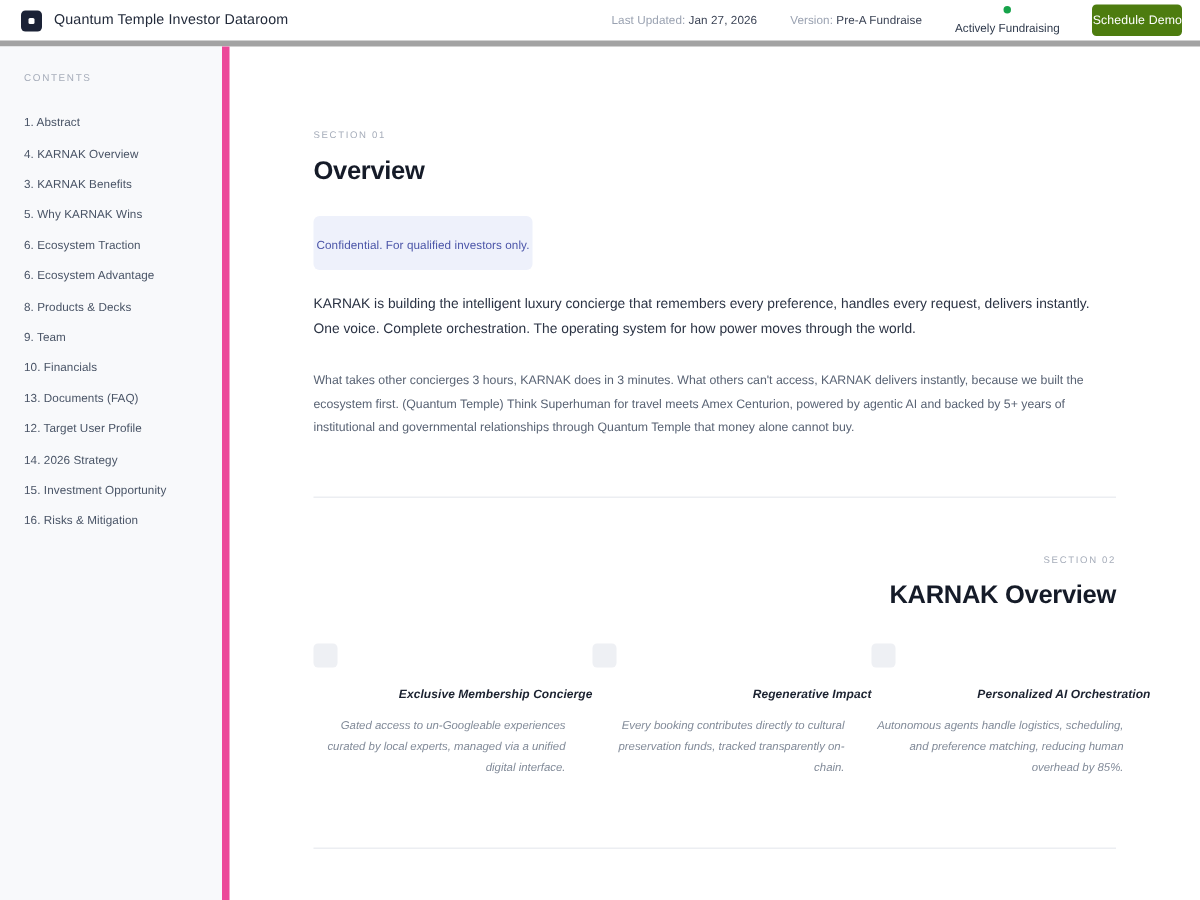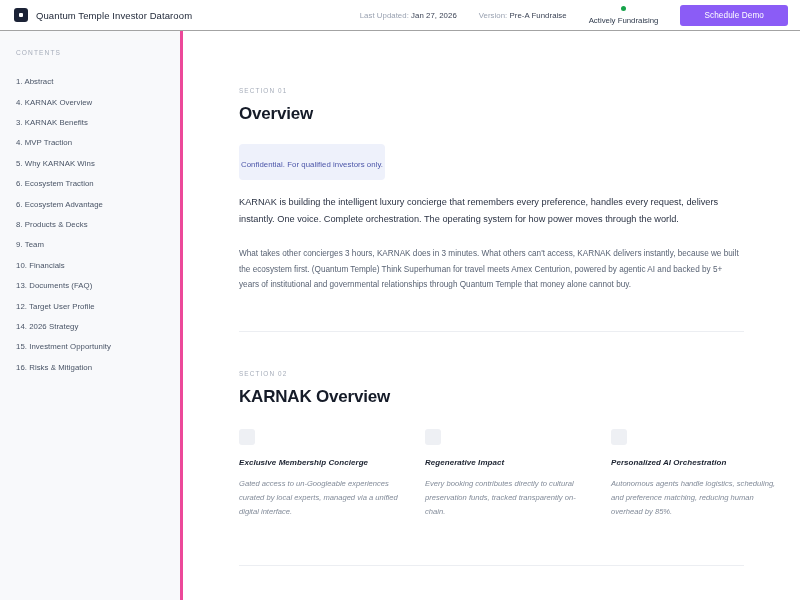--- a/index.html
+++ b/index.html
@@ -14,21 +14,21 @@
   body {
     font-family: "Liberation Sans", sans-serif;
     background: #ffffff;
     color: #1e2533;
     -webkit-font-smoothing: antialiased;
   }
 
   
   .header {
     height: 31px;
-    border-bottom: 1px solid #a3a3a3;
+    border-bottom: 4px solid #a3a3a3;
     display: flex;
     align-items: center;
     padding: 0 12px 0 14px;
     background: #ffffff;
     gap: 36px;
   }
 
   .brand {
     display: flex;
     align-items: center;
@@ -88,44 +88,44 @@
   }
   .status-dot {
     width: 5px;
     height: 5px;
     border-radius: 50%;
     background: #16a34a;
     flex: none;
   }
 
   .cta-button {
-    background: #8b5cf6;
+    background: #4d7c0f;
     color: #ffffff;
     font-size: 8.2px;
     font-family: inherit;
     border: none;
     border-radius: 3px;
-    padding: 6px 24px;
+    padding: 6px 0;
     cursor: pointer;
     white-space: nowrap;
     letter-spacing: .1px;
   }
 
   
   .shell {
     display: flex;
     height: 569px;
   }
 
   
   .sidebar {
-    width: 183px;
+    width: 153px;
     flex: none;
     background: #f8f9fb;
-    border-right: 3px solid #ec4899;
+    border-right: 5px solid #ec4899;
     padding: 18px 0 0 16px;
     overflow: hidden;
   }
 
   .sidebar-title {
     font-size: 6.6px;
     letter-spacing: 1.1px;
     color: #a6adba;
     text-transform: uppercase;
     margin-bottom: 16px;
@@ -193,21 +193,21 @@
     color: #596374;
     max-width: 520px;
   }
 
   .divider {
     height: 1px;
     background: #eceef2;
     margin: 38px 0 0 0;
   }
 
-  .section-two { padding-top: 38px; }
+  .section-two { padding-top: 38px; text-align: right; }
 
   .cards {
     display: flex;
     gap: 0;
     margin-top: 22px;
   }
 
   .card {
     width: 186px;
     flex: none;
@@ -277,21 +277,20 @@
 </div>
 
 <div class="shell">
 
   <nav class="sidebar">
     <div class="sidebar-title">CONTENTS</div>
     <div id="toc-list">
         <div class="toc-item">1. Abstract</div>
         <div class="toc-item">4. KARNAK Overview</div>
         <div class="toc-item">3. KARNAK Benefits</div>
-        <div class="toc-item">4. MVP Traction</div>
         <div class="toc-item">5. Why KARNAK Wins</div>
         <div class="toc-item">6. Ecosystem Traction</div>
         <div class="toc-item">6. Ecosystem Advantage</div>
         <div class="toc-item">8. Products &amp; Decks</div>
         <div class="toc-item">9. Team</div>
         <div class="toc-item">10. Financials</div>
         <div class="toc-item">13. Documents (FAQ)</div>
         <div class="toc-item">12. Target User Profile</div>
         <div class="toc-item">14. 2026 Strategy</div>
         <div class="toc-item">15. Investment Opportunity</div>

